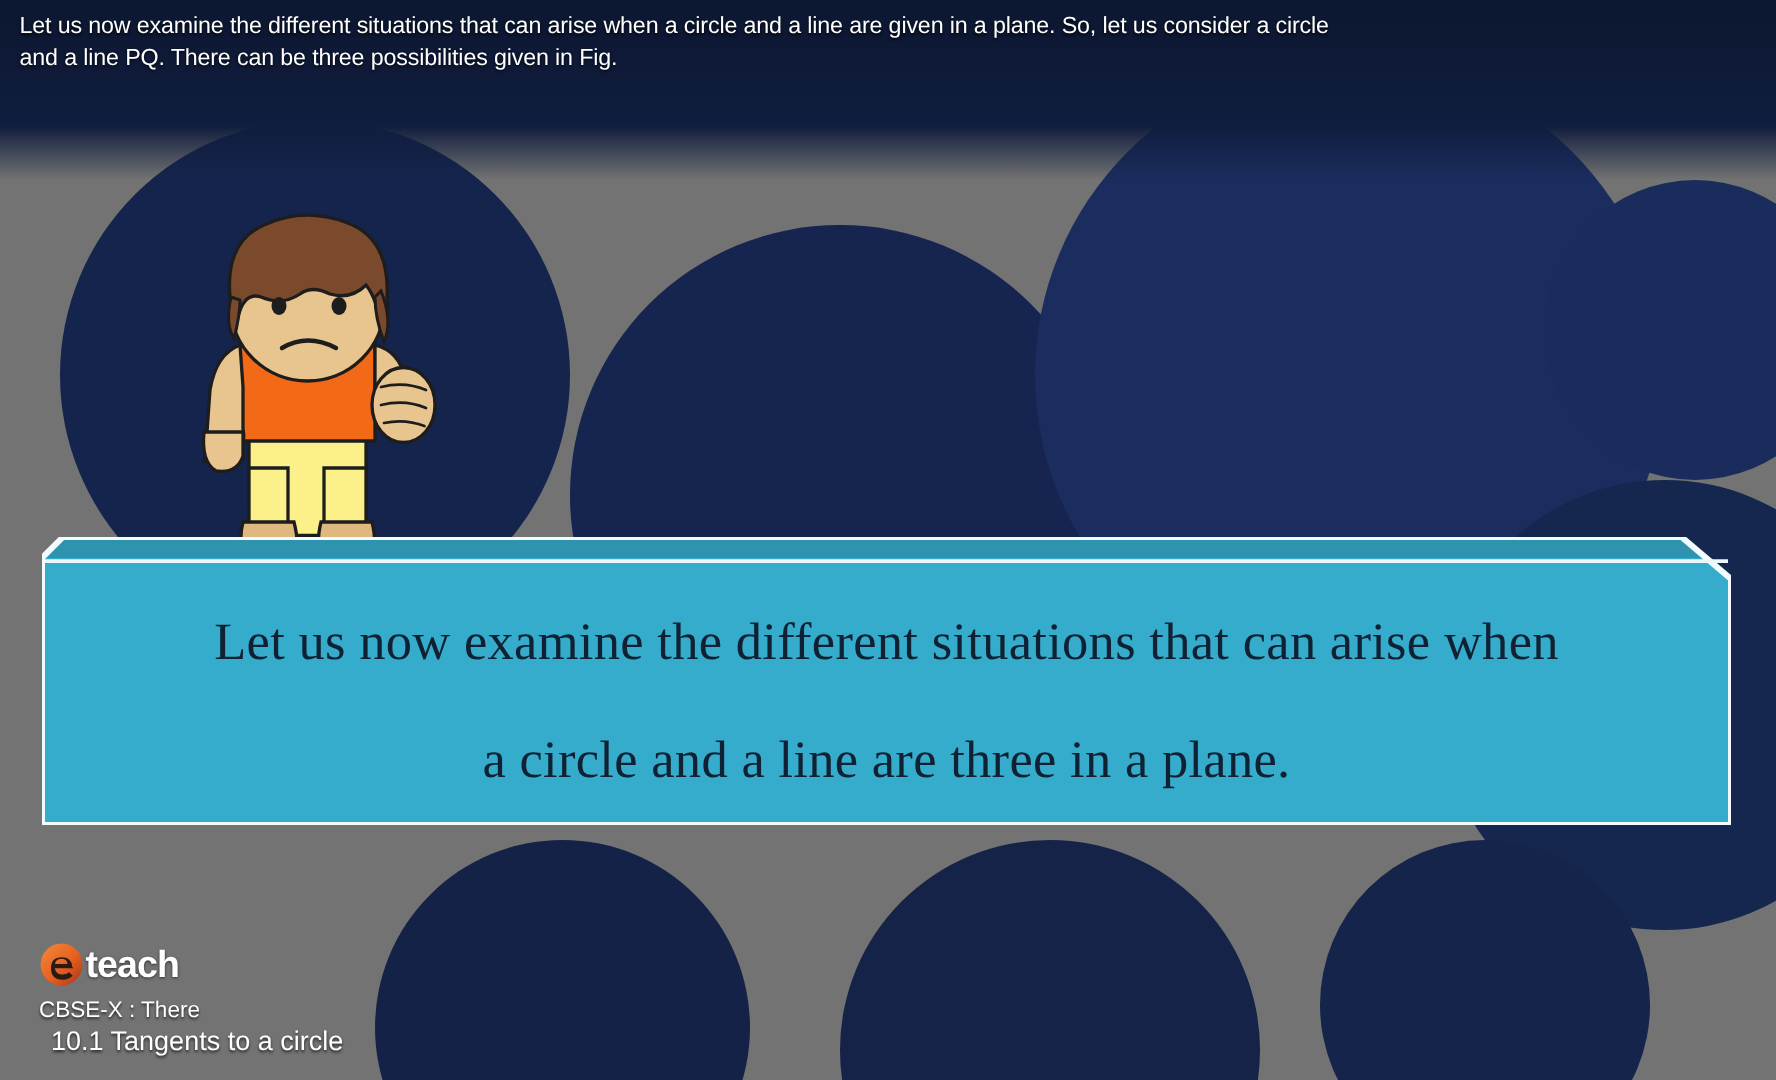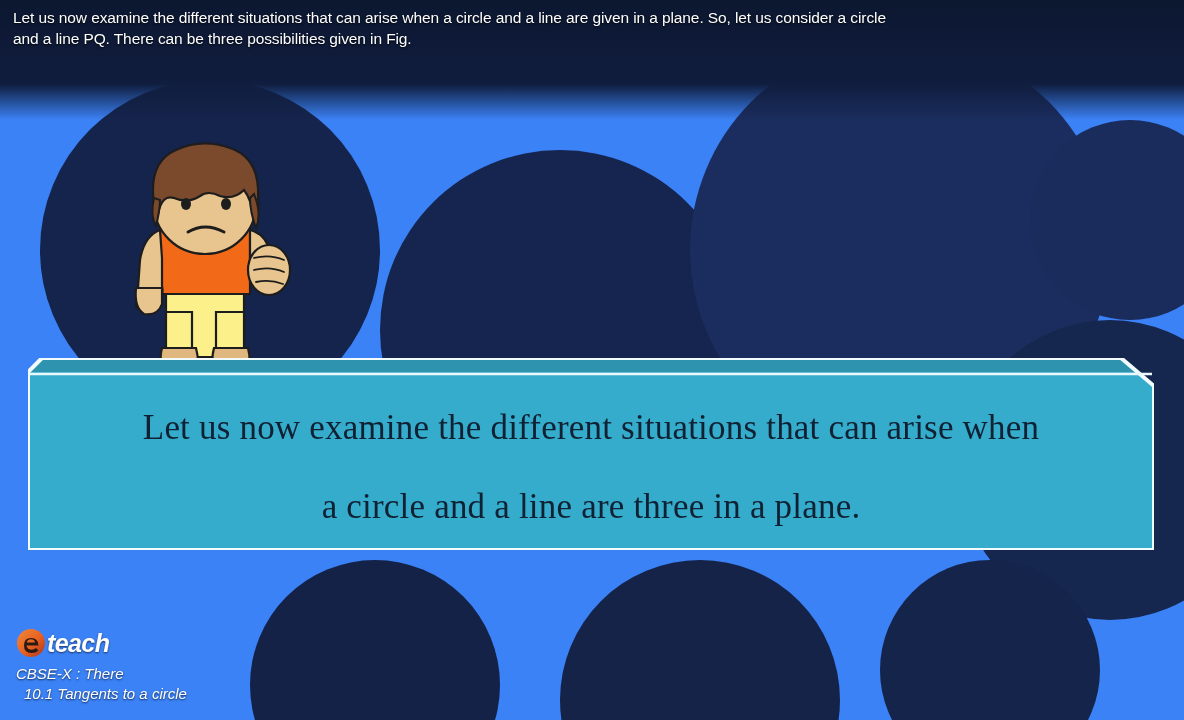--- a/index.html
+++ b/index.html
@@ -7,21 +7,21 @@
   body {
     width:1184px; height:720px;
     overflow:hidden;
     font-family:"Liberation Sans", sans-serif;
     background:#0d1a38;
   }
 
   .stage {
     position:relative;
     width:1184px; height:720px;
-    background:#3b82f6;
+    background:#737373;
     overflow:hidden;
     padding-left:32px;
   }
 
   
   .bg-layer { position:absolute; inset:0; overflow:hidden; }
 
   .bg-circle { position:absolute; border-radius:50%; }
 
   .c1 { width:420px; height:420px; left:690px;  top:40px;   background:#1b2d5e; }
@@ -91,24 +91,23 @@
     font-size:35px;
     line-height:79px;
     color:#0f2133;
     letter-spacing:0.2px;
   }
   .banner-text .bline { display:block; white-space:nowrap; }
 
   
   .brand {
     position:absolute;
-    left:16px; top:628px;
+    left:26px; top:628px;
     z-index:6;
     color:#ffffff;
-    font-style:italic;
   }
 
   .brand-logo {
     display:flex; align-items:center;
     height:30px;
   }
   .brand-logo .emark { display:block; width:30px; height:30px; }
   .brand-logo .wordmark {
     font-size:25px;
     font-weight:bold;
@@ -119,21 +118,21 @@
   }
 
   .brand-course {
     margin-top:6px;
     font-size:15px;
     line-height:20px;
     color:#ffffff;
     text-shadow:0 1px 2px rgba(0,0,0,0.7);
   }
   .brand-topic {
-    font-size:15px;
+    font-size:18px;
     line-height:20px;
     color:#ffffff;
     padding-left:8px;
     text-shadow:0 1px 2px rgba(0,0,0,0.7);
     text-align:right;
   }
 </style>
 </head>
 <body>
 

